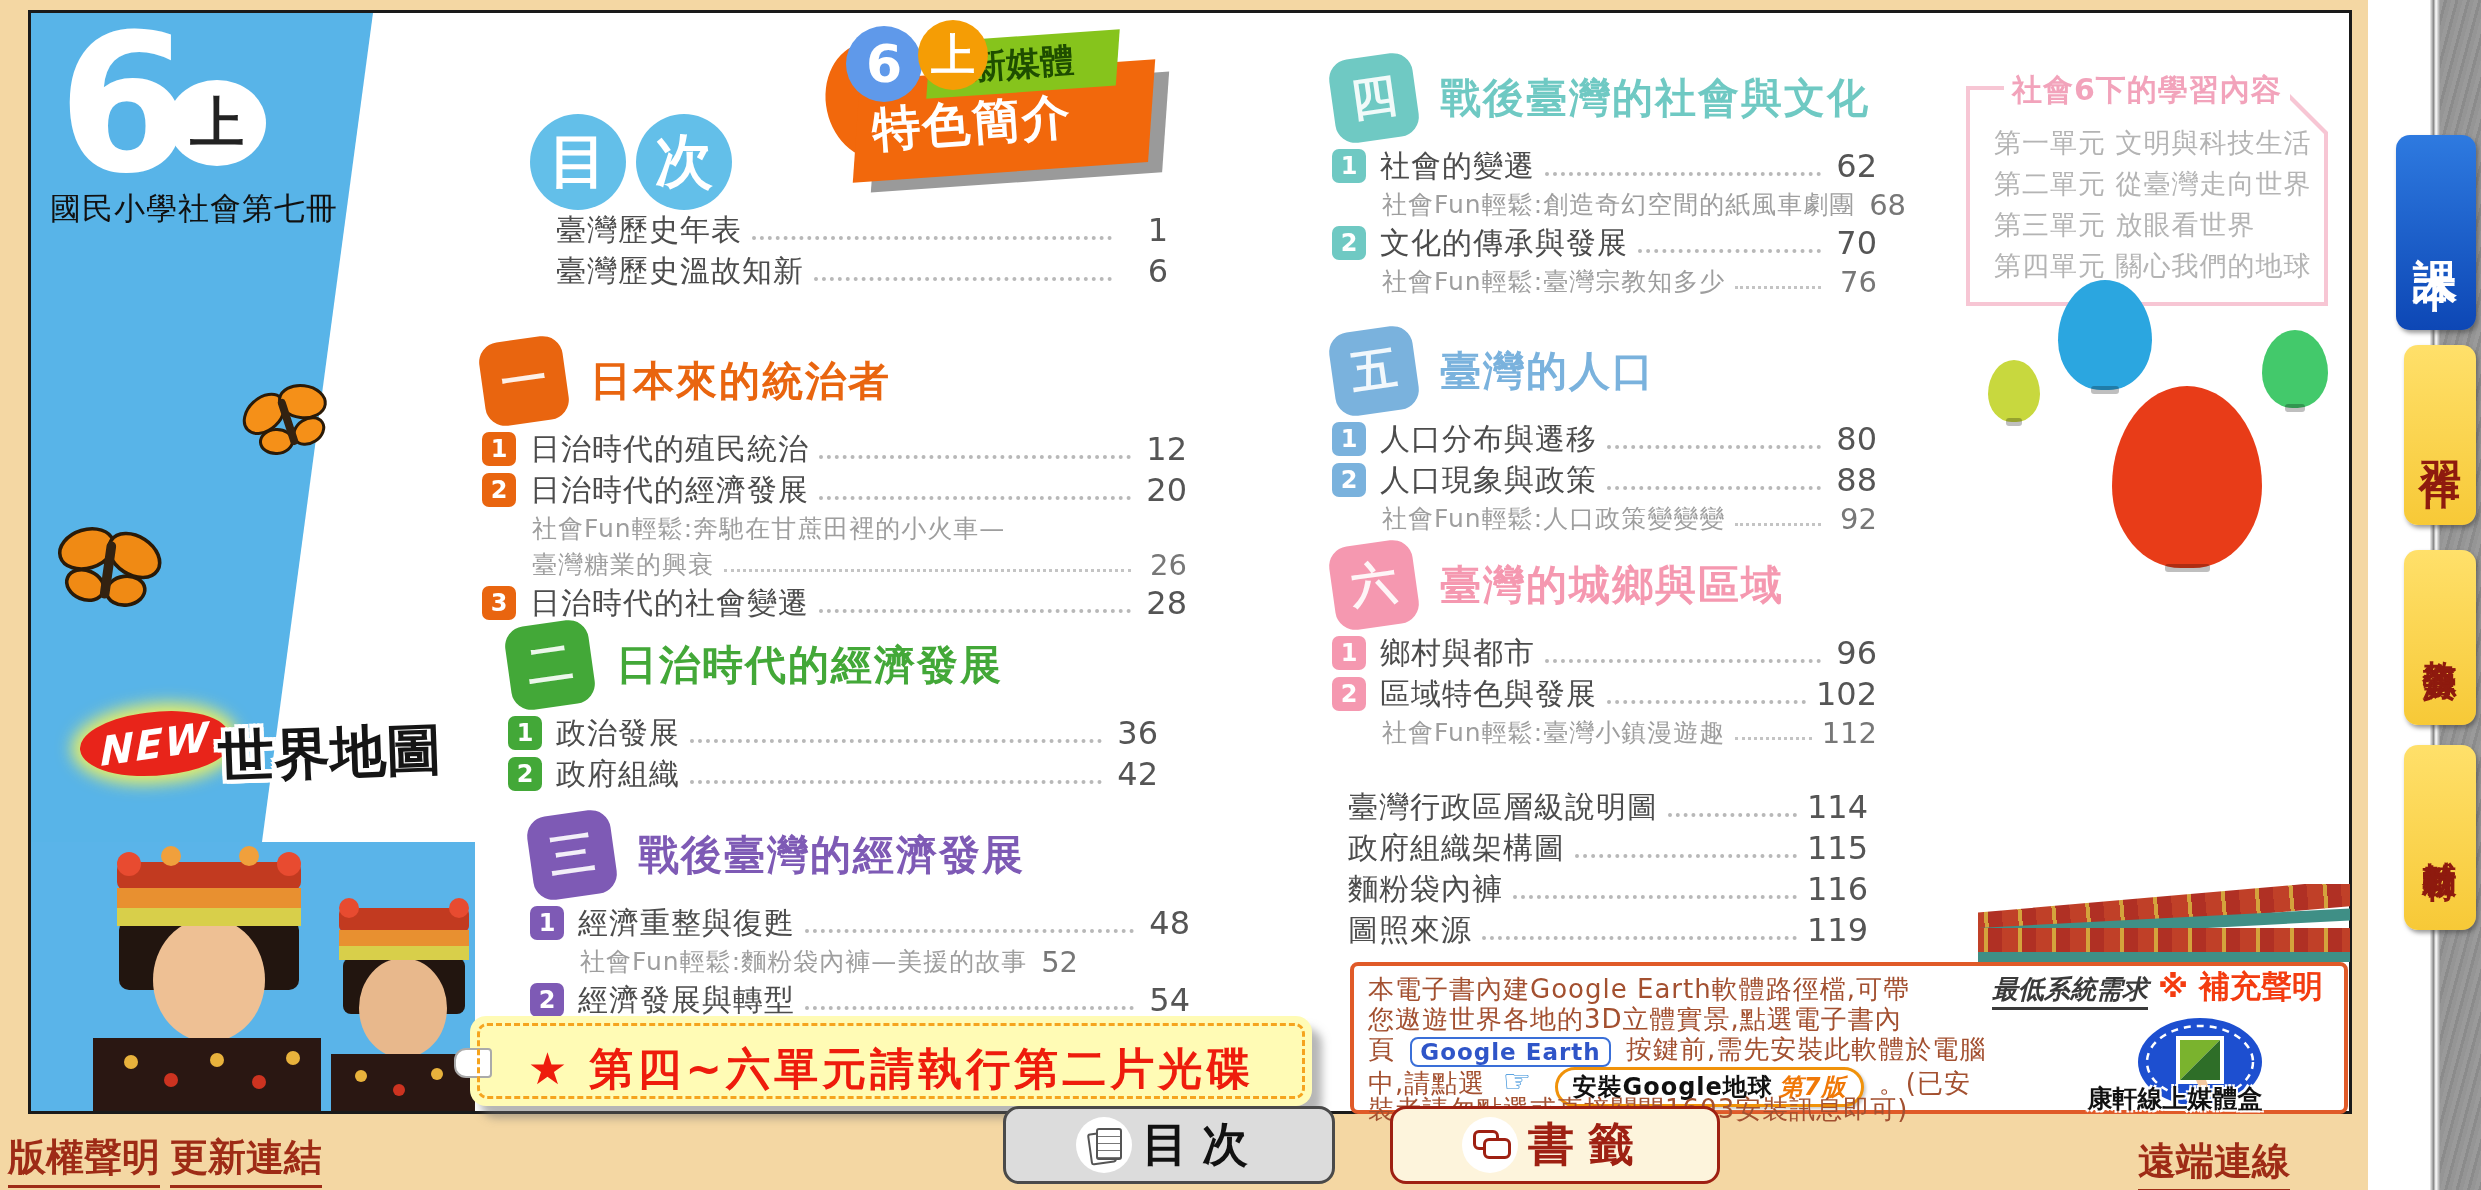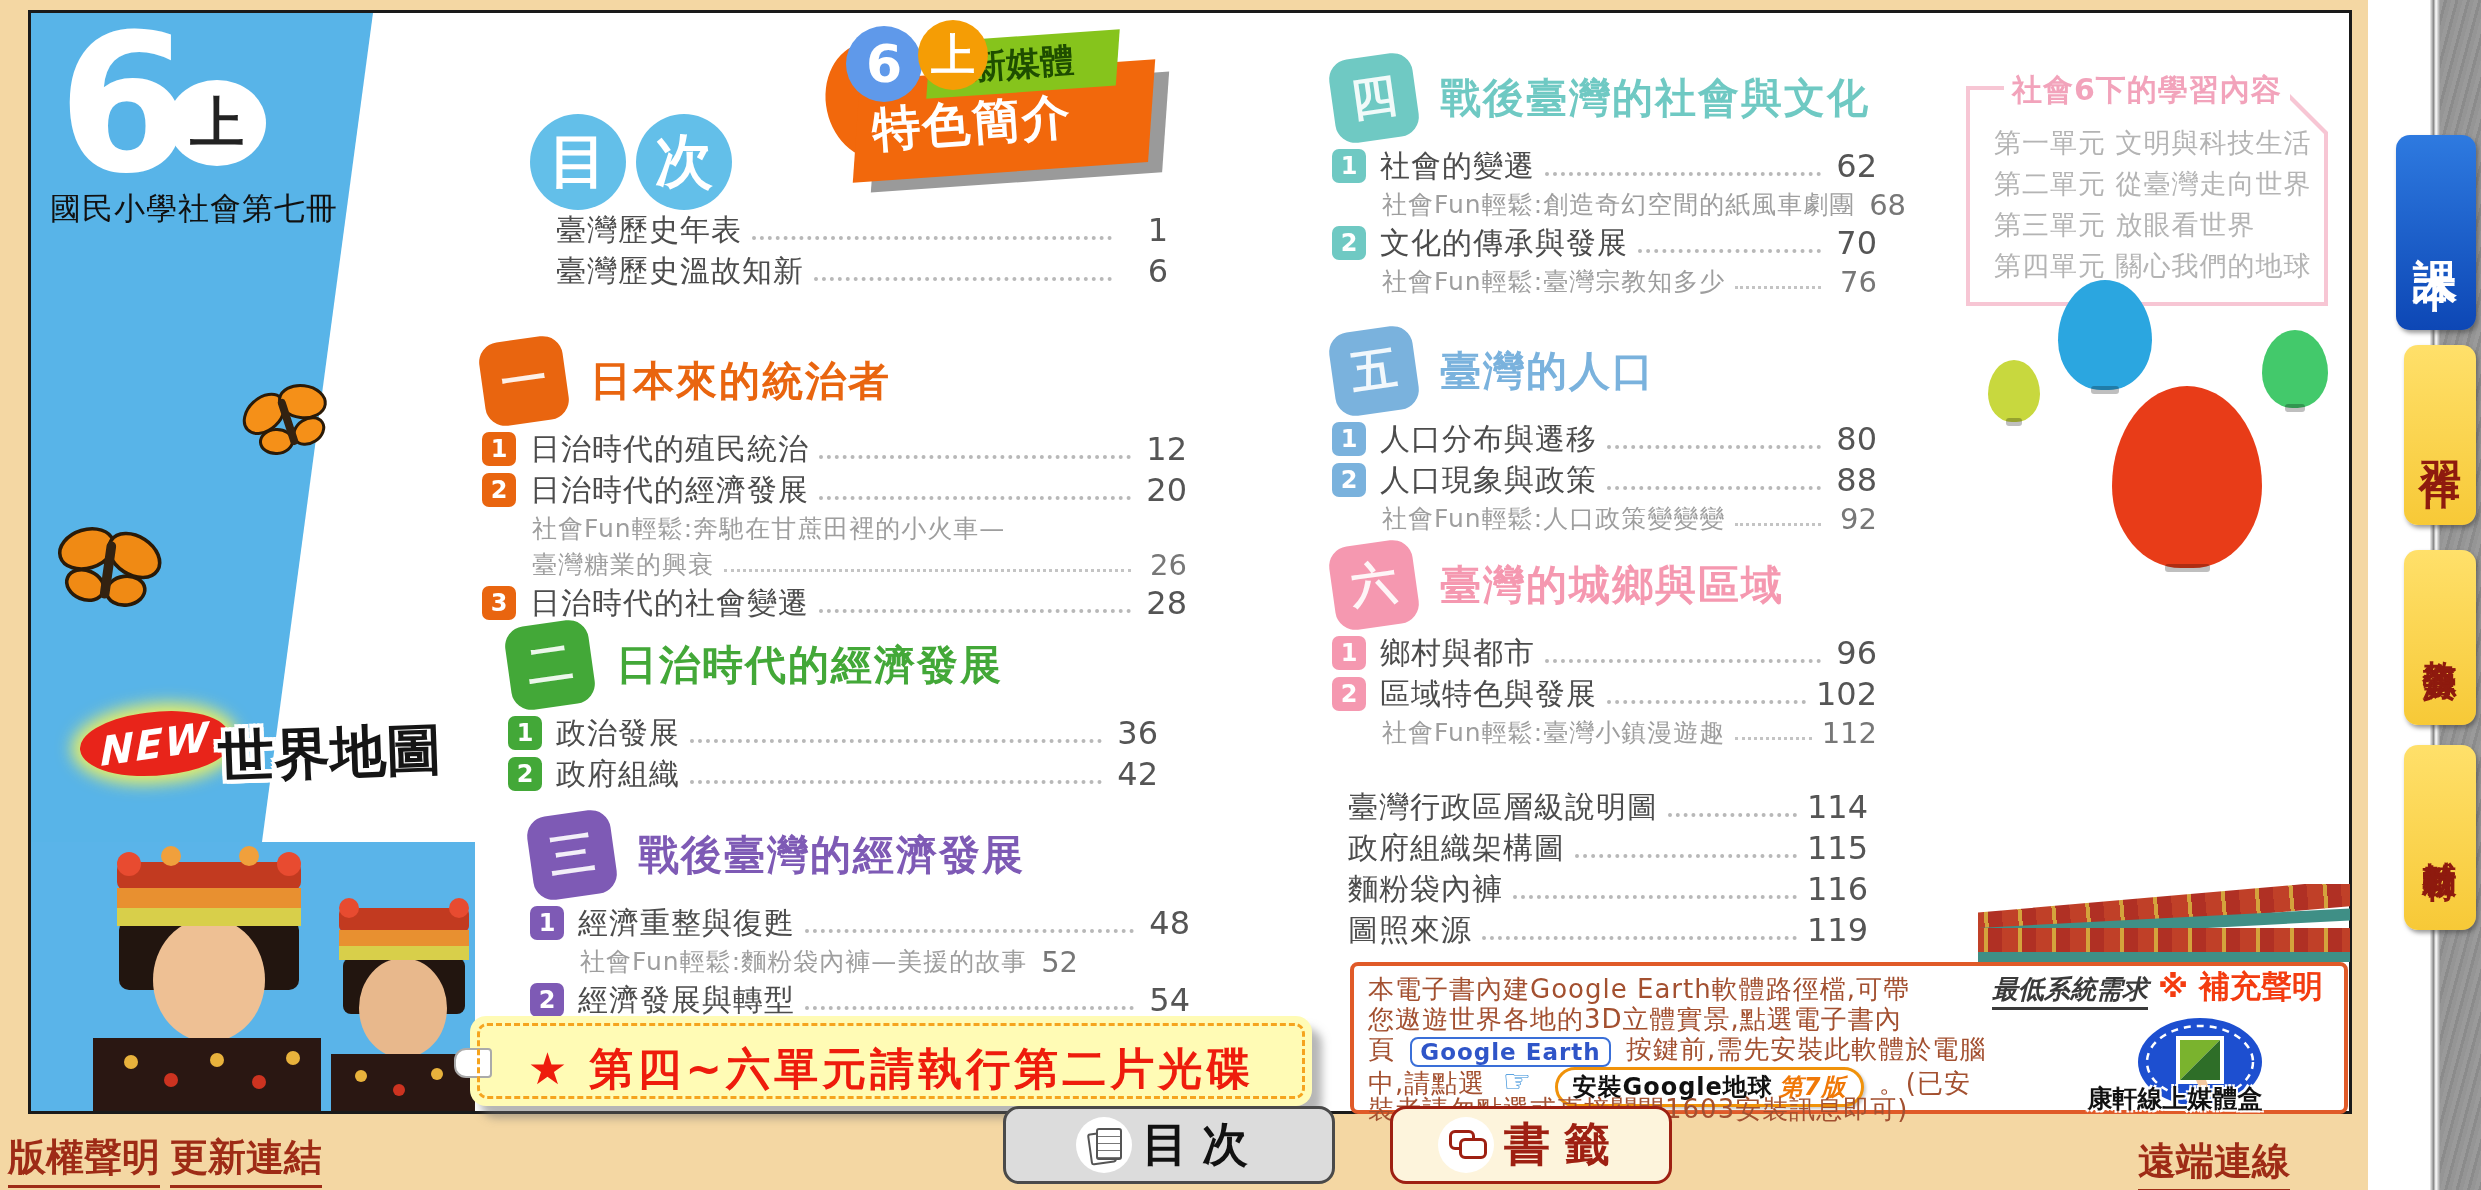--- a/index.html
+++ b/index.html
@@ -121,21 +121,21 @@
   
   .red-link{font-size:38px;font-weight:bold;color:#9e2b16;border-bottom:3px solid #9e2b16;
             padding-bottom:2px;cursor:pointer;white-space:nowrap;}
   #link-copyright{left:8px;top:1132px;}
   #link-update{left:170px;top:1132px;}
   #link-remote{left:2138px;top:1136px;}
   .bottom-tab{position:absolute;top:1106px;height:78px;border-radius:16px;display:flex;align-items:center;
               justify-content:center;box-sizing:border-box;cursor:pointer;}
   #tab-toc{left:1003px;width:332px;background:#dcdcdc;border:3px solid #4a4a4a;}
   #tab-toc .tab-label{font-size:46px;font-weight:bold;color:#111;letter-spacing:14px;margin-left:10px;}
-  #tab-bookmark{left:1390px;width:282px;background:#fdf4dc;border:3px solid #9e2012;}
+  #tab-bookmark{left:1390px;width:330px;background:#fdf4dc;border:3px solid #9e2012;}
   #tab-bookmark .tab-label{font-size:46px;font-weight:bold;color:#9e2012;letter-spacing:14px;margin-left:10px;}
   .tab-icon-circle{width:56px;height:56px;border-radius:50%;background:#fff;display:flex;align-items:center;justify-content:center;flex:none;}
   .pages-glyph{position:relative;width:30px;height:34px;}
   .pages-glyph i{position:absolute;width:22px;height:28px;background:#fff;border:2px solid #555;border-radius:3px;display:block;}
   .pages-glyph i:nth-child(1){left:0;top:4px;transform:rotate(-8deg);}
   .pages-glyph i:nth-child(2){left:7px;top:0;background:#fff;
       background-image:linear-gradient(#777 1px,transparent 1px);background-size:100% 7px;background-position:0 6px;}
   .chat-glyph{position:relative;width:34px;height:30px;}
   .chat-glyph i{position:absolute;display:block;border:3px solid #9e2012;border-radius:6px;background:#fff;}
   .chat-glyph i:nth-child(1){left:0;top:0;width:20px;height:14px;}

